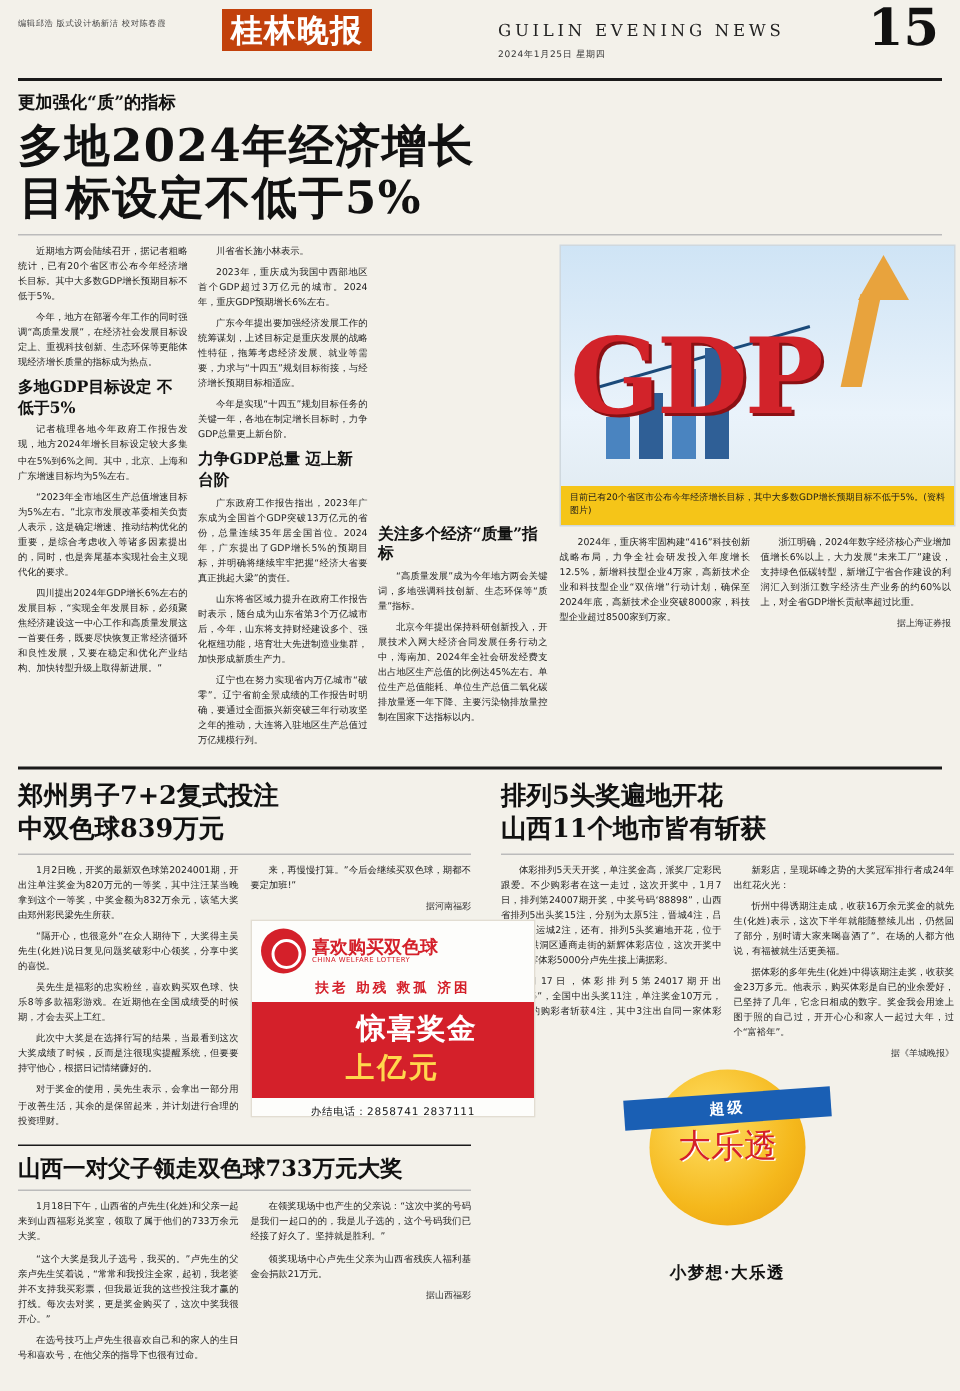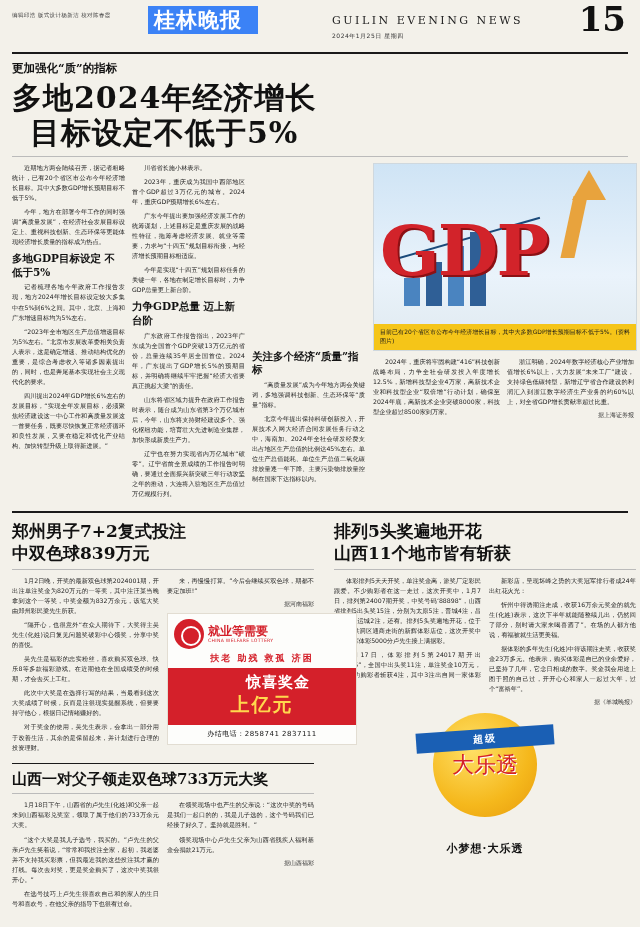--- a/index.html
+++ b/index.html
@@ -27,24 +27,24 @@
   }
   .edit-line{
     position:absolute;left:0;top:12px;
     font-size:5.5px;color:#444;letter-spacing:.4px;
   }
   .logo-block{
     position:absolute;left:136px;top:6px;
     display:flex;align-items:center;gap:6px;
   }
   .logo-red{
-    background:#3b82f6;color:#fff;
+    background:#c2410c;color:#fff;
     font-family:"DejaVu Serif","Liberation Serif",serif;
     font-weight:bold;font-size:21px;
-    padding:3px 16px 4px 6px;letter-spacing:1px;
+    padding:3px 6px 4px 6px;letter-spacing:1px;
     line-height:1;
   }
   .logo-sect{
     font-family:"DejaVu Serif","Liberation Serif",serif;
     font-weight:bold;font-size:20px;letter-spacing:1px;
   }
   .logo-en{
     position:absolute;left:320px;top:14px;
     font-family:"DejaVu Serif","Liberation Serif",serif;
     font-size:11px;letter-spacing:2.5px;color:#222;
@@ -65,21 +65,21 @@
     font-family:"DejaVu Serif","Liberation Serif",serif;
     font-size:11.5px;font-weight:bold;color:#111;
   }
   .headline{
     font-family:"DejaVu Serif","Liberation Serif",serif;
     font-weight:bold;
     font-size:30px;line-height:1.18;
     letter-spacing:1px;
     margin:4px 0 2px 0;
   }
-  .headline .l2{display:block;margin-left:18px;}
+  .headline .l2{display:block;margin-left:1px;}
   .hr-thin{border:0;border-top:1px solid #bbb;margin:5px 0 6px 0;}
 
   
   .topzone{display:flex;gap:8px;}
   .cols3{display:flex;gap:7px;width:355px;}
   .col{width:113px;}
   .ptxt{
     font-size:6.2px;line-height:1.62;text-align:justify;
     color:#1c1c1c;text-indent:12px;margin:0 0 4px 0;
   }
@@ -166,21 +166,21 @@
   .ad-en{font-size:4.6px;color:#d4202a;letter-spacing:.3px;}
   .ad-slogan{
     text-align:center;font-size:9px;color:#d4202a;font-weight:bold;
     letter-spacing:2px;margin:1px 0 3px 0;
   }
   .ad-banner{
     background:#d4202a;color:#fff;text-align:center;
     font-family:"DejaVu Serif","Liberation Serif",serif;
     font-weight:bold;padding:5px 0 7px 0;
   }
-  .ad-banner .t1{font-size:15px;letter-spacing:1px;display:block;padding-left:32px;}
+  .ad-banner .t1{font-size:19px;letter-spacing:1px;display:block;padding-left:32px;}
   .ad-banner .t2{font-size:19px;letter-spacing:2px;display:block;color:#ffd84d;}
   .ad-phone{
     text-align:center;font-size:7px;color:#111;padding:4px 0 0 0;
     letter-spacing:.5px;
   }
 
   
   .dlt{
     width:150px;height:104px;margin:6px auto 0 auto;position:relative;
   }
@@ -304,21 +304,21 @@
           <p class="ptxt">对于奖金的使用，吴先生表示，会拿出一部分用于改善生活，其余的是保留起来，并计划进行合理的投资理财。</p>
         </div>
         <div class="c2">
           <p class="ptxt">来，再慢慢打算。”今后会继续买双色球，期都不要定加班!”</p>
           <div class="credit">据河南福彩</div>
 
           <div class="ad">
             <div class="ad-top">
               <div class="ad-globe"></div>
               <div>
-                <div class="ad-cn">就业等需要</div>
+                <div class="ad-cn">喜欢购买双色球</div>
                 <div class="ad-en">CHINA WELFARE LOTTERY</div>
               </div>
             </div>
             <div class="ad-slogan">扶老  助残  救孤  济困</div>
             <div class="ad-banner">
               <span class="t1">惊喜奖金</span>
               <span class="t2">上亿元</span>
             </div>
             <div class="ad-phone">
               <span>办结电话：</span><span>2858741  2837111</span>

